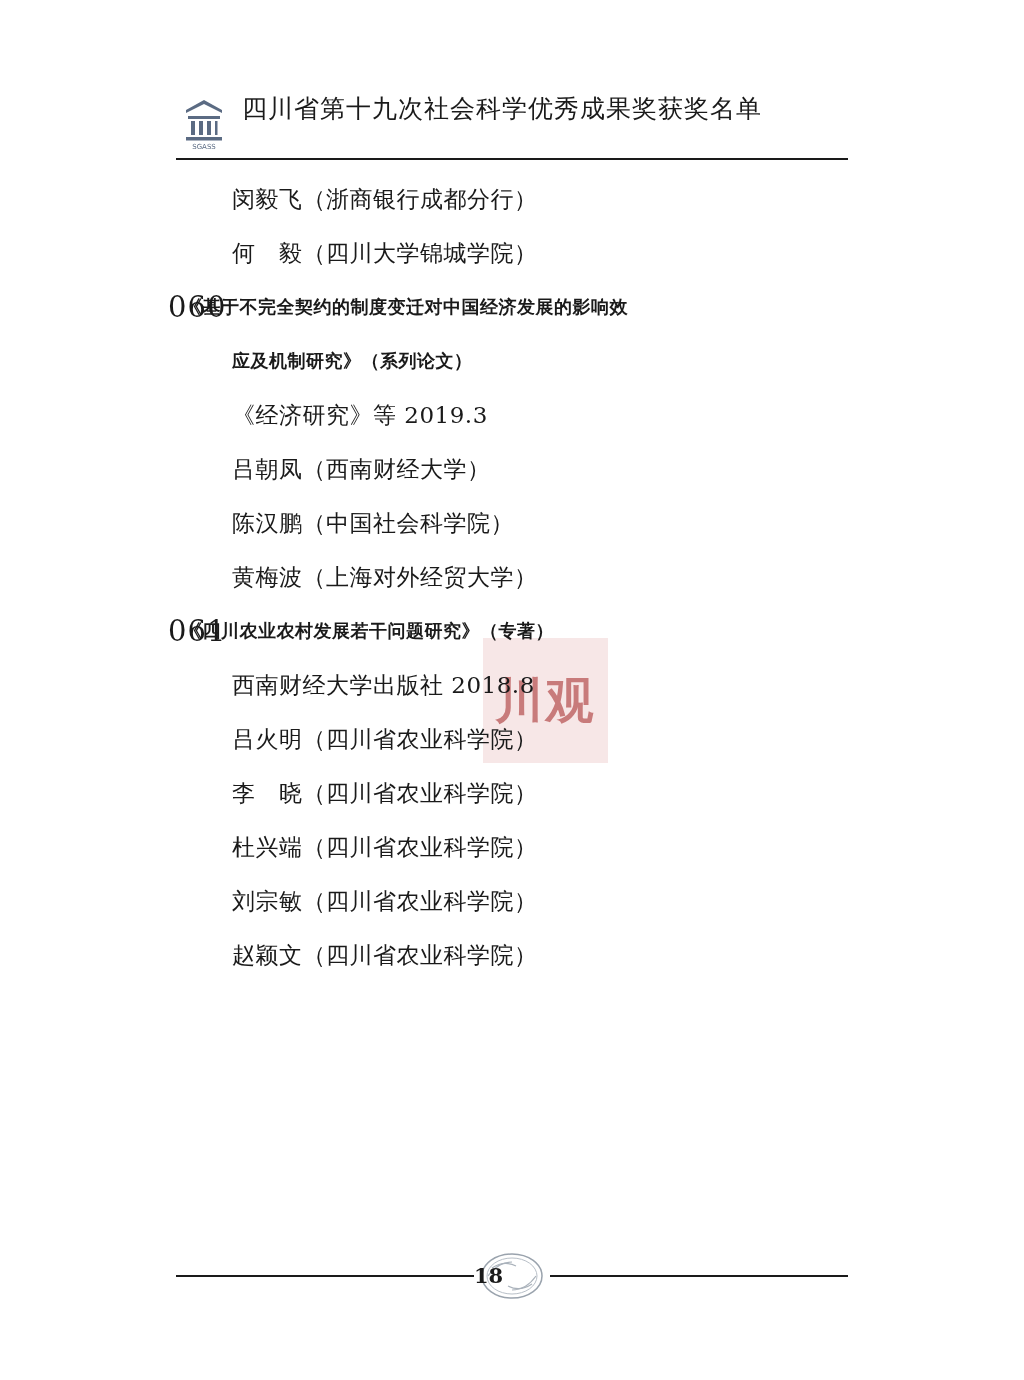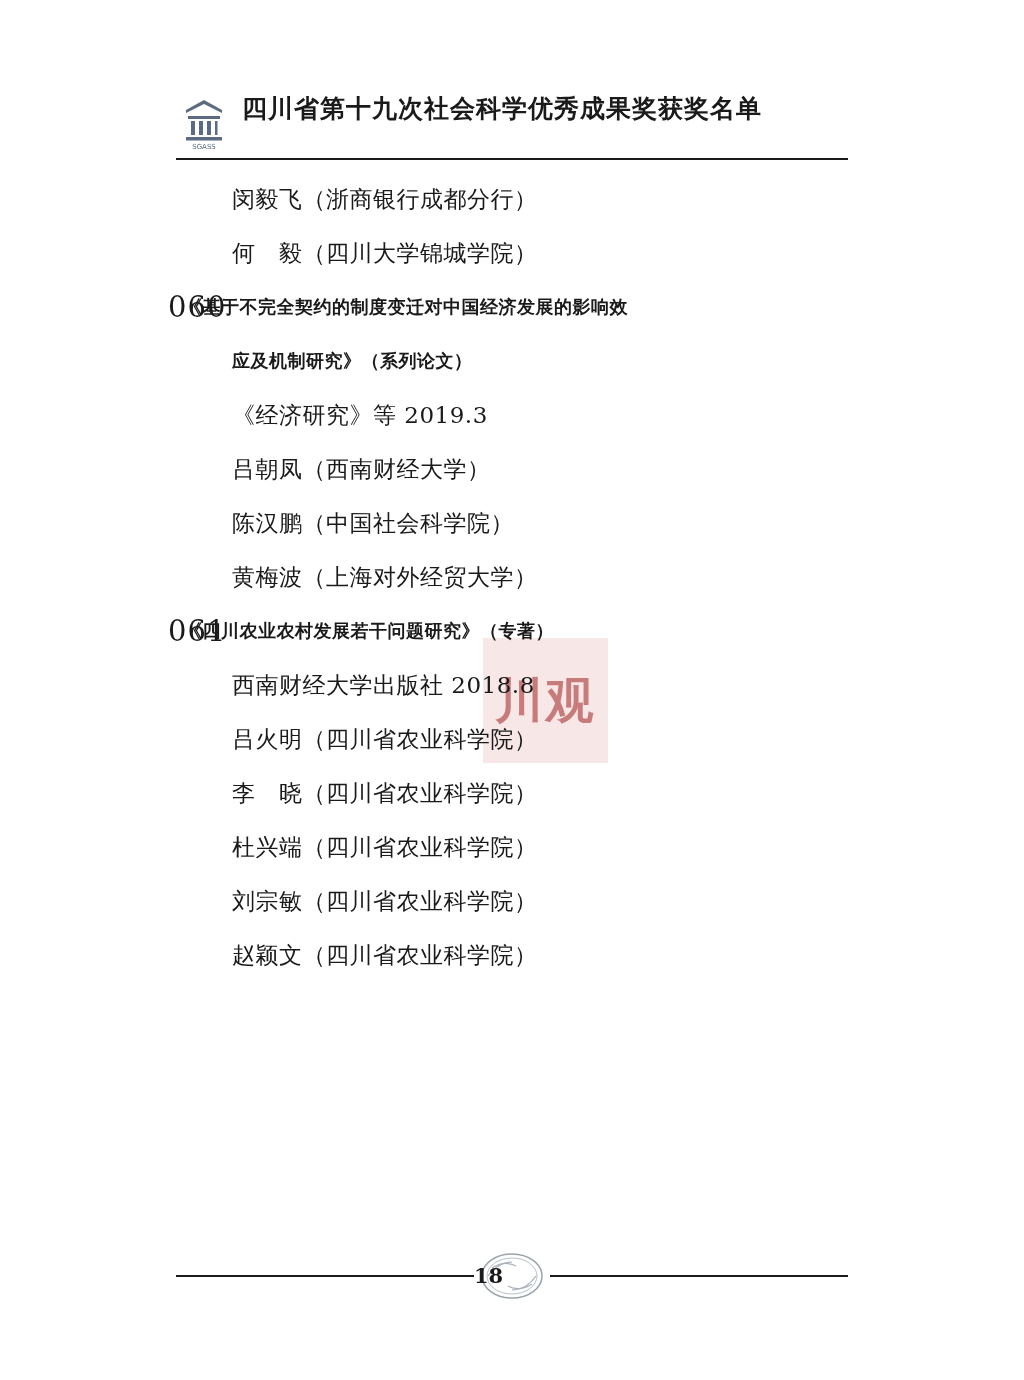--- a/index.html
+++ b/index.html
@@ -34,21 +34,21 @@
     flex: none;
   }
   .logo svg { display: block; }
   .header-title {
     font-size: 25px;
     letter-spacing: 1px;
     line-height: 1;
     padding-bottom: 7px;
     white-space: nowrap;
     font-family: "DejaVu Sans", "Liberation Sans", sans-serif;
-    font-weight: 700;
+    font-weight: 400;
     color: #1a1a1a;
   }
   .header-rule {
     position: absolute;
     left: 176px;
     top: 158px;
     width: 672px;
     height: 0;
     border-top: 2px solid #1a1a1a;
   }

